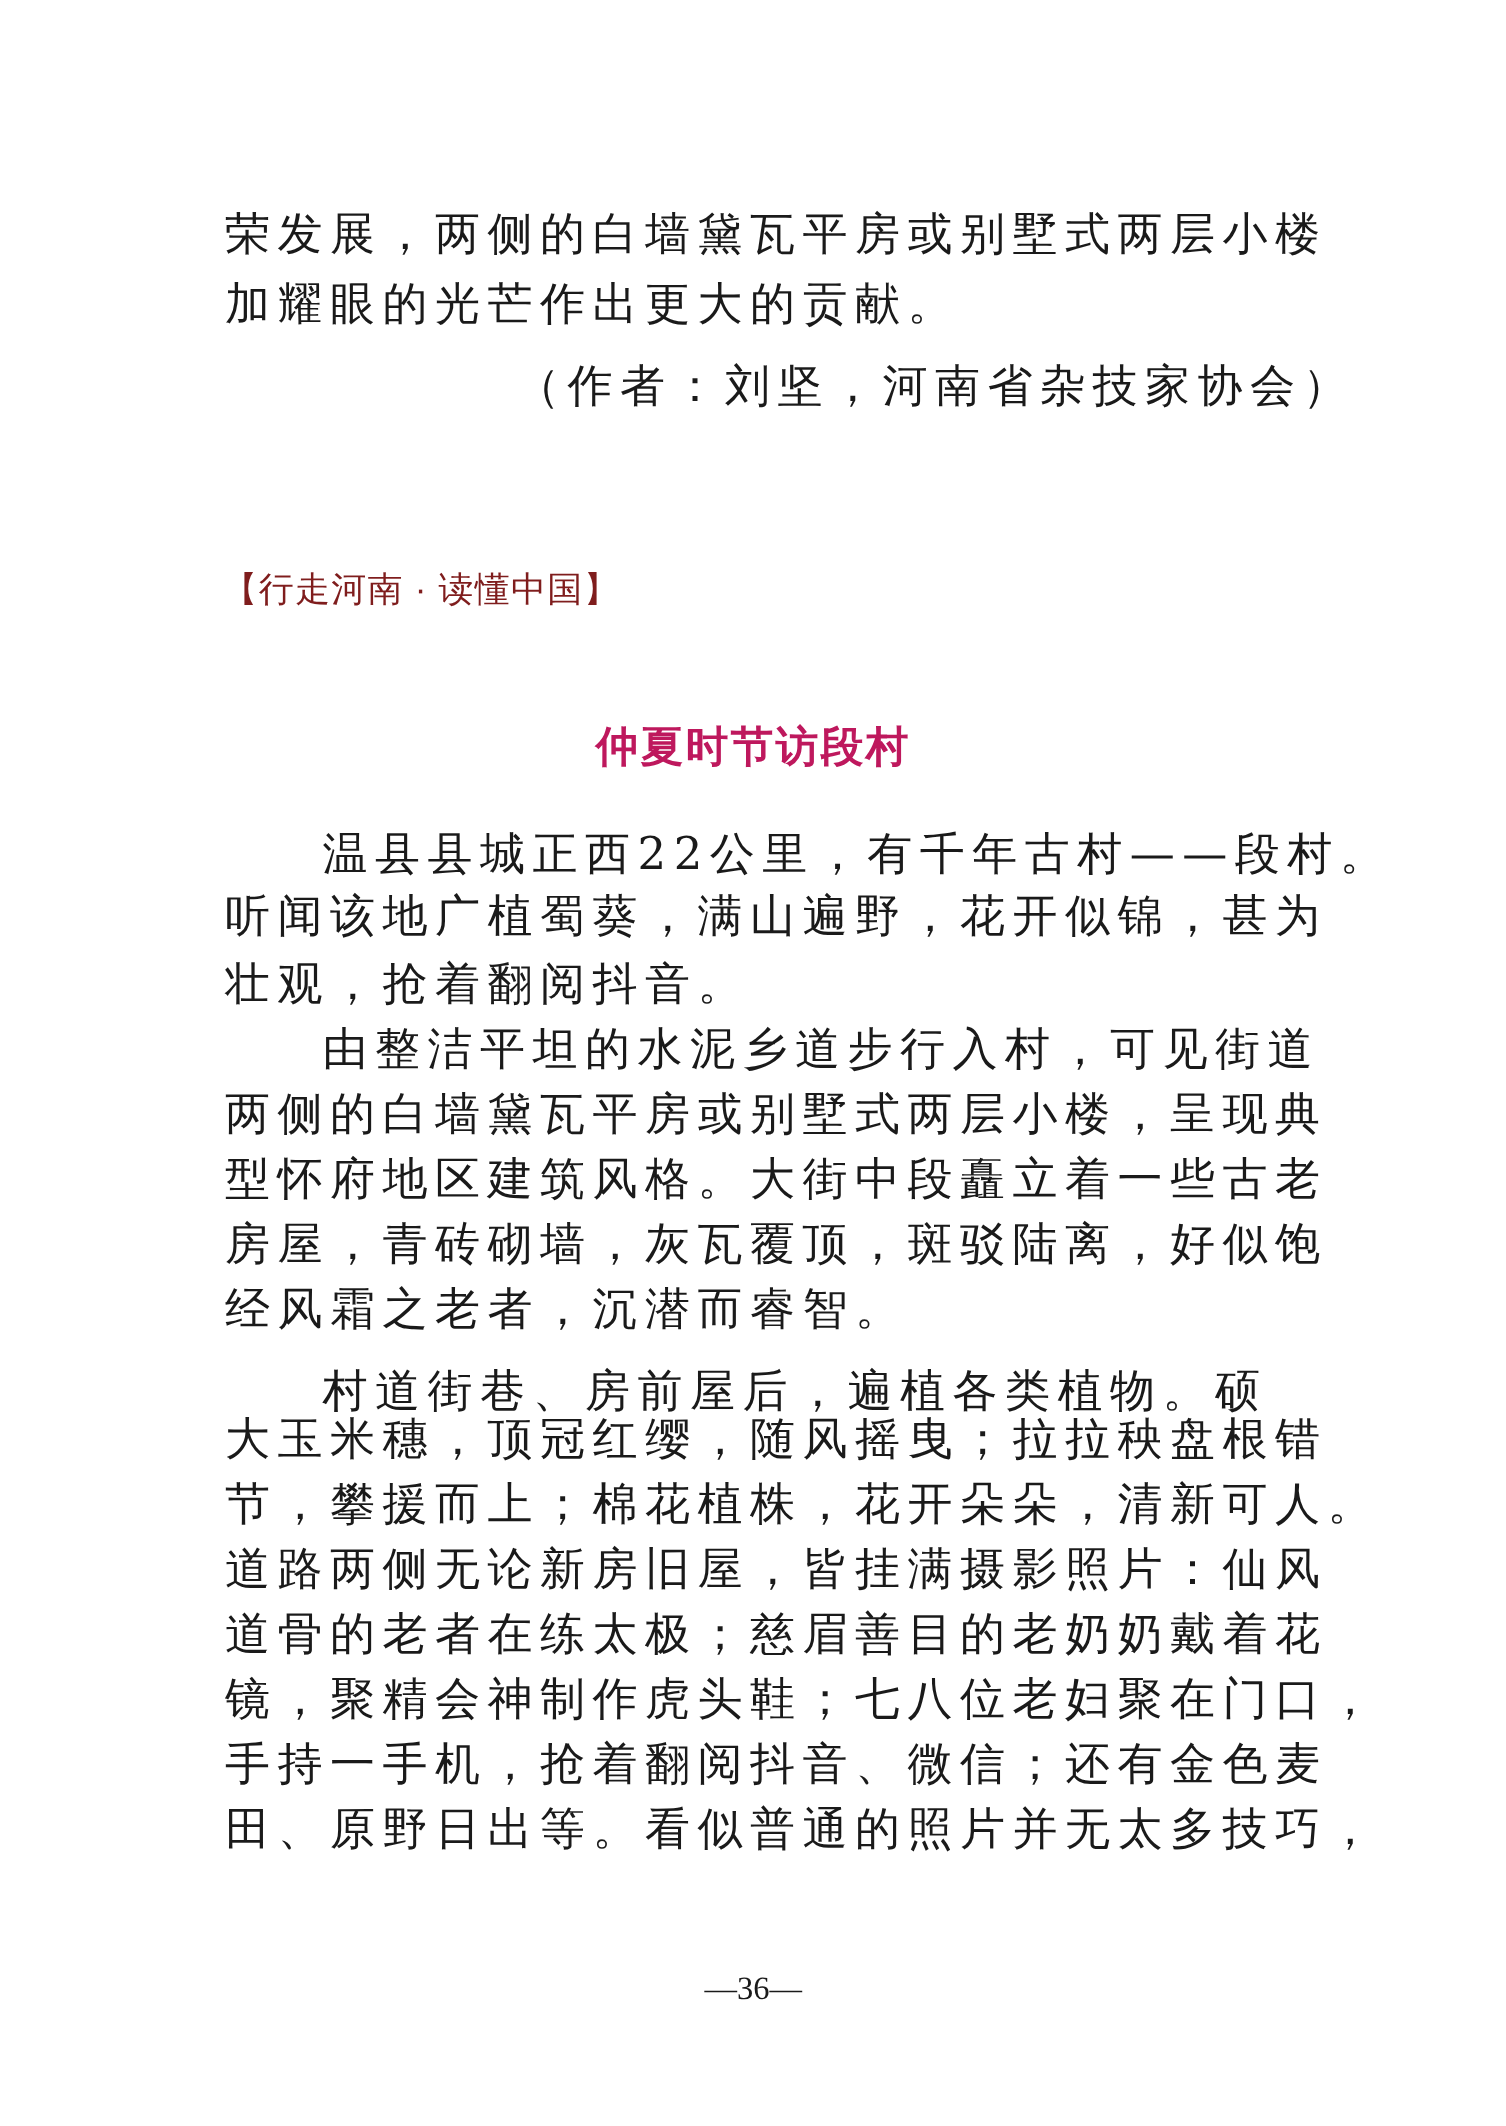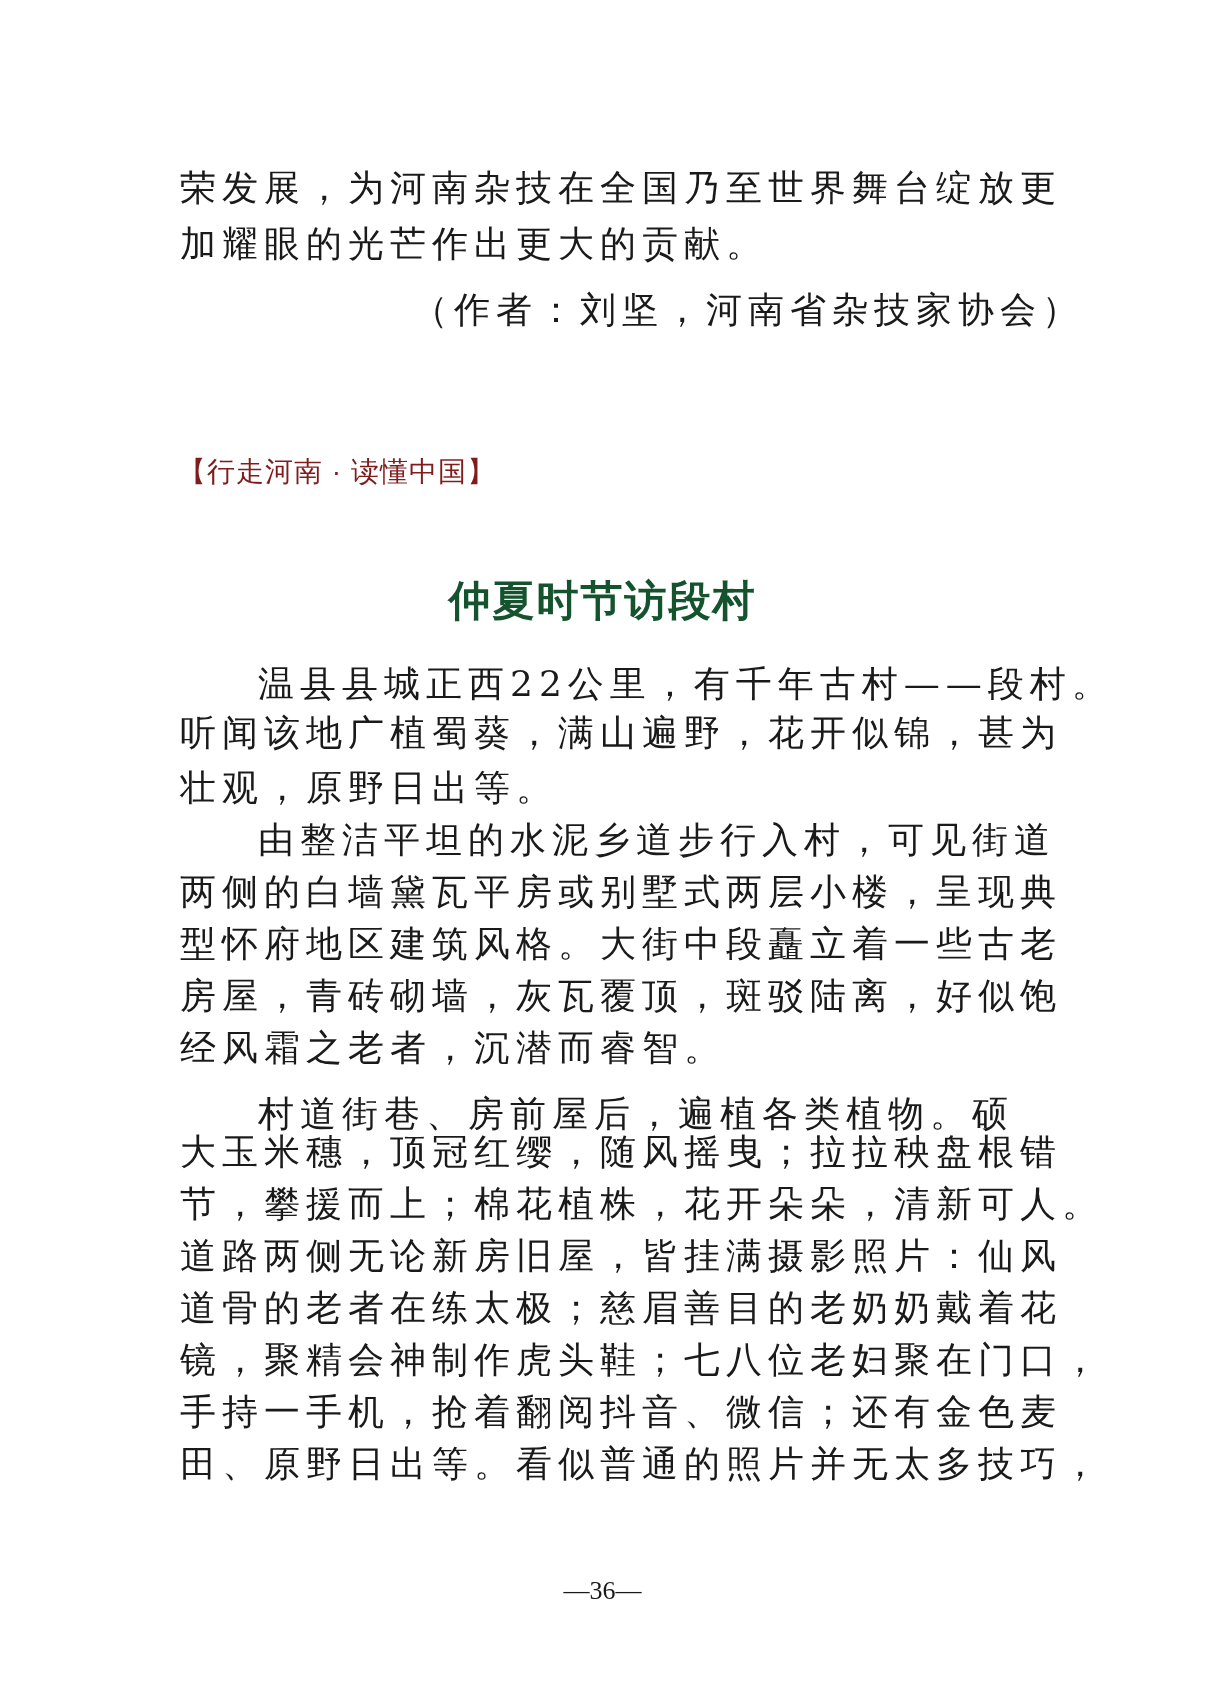--- a/index.html
+++ b/index.html
@@ -50,55 +50,55 @@
       letter-spacing: 1px;
       white-space: nowrap;
       color: #7f1d1d;
     }
     .article-title {
       position: absolute;
       left: 0;
       width: 1205px;
       top: 576px;
       text-align: center;
-      font-family: Liberation Sans, sans-serif;
+      font-family: Liberation Mono, monospace;
       font-weight: bold;
-      font-size: 42px;
+      font-size: 34px;
       line-height: 50px;
       letter-spacing: 2px;
-      color: #14532d;
+      color: #be185d;
     }
     .page-number {
       position: absolute;
       left: 0;
       width: 1205px;
       top: 1576px;
       text-align: center;
       font-family: "Liberation Serif", "DejaVu Serif", serif;
       font-size: 26px;
       line-height: 30px;
       color: #1a1a1a;
     }
   </style>
 </head>
 <body>
 
 <div class="page">
 
-  <div class="line" style="top:168px;">荣发展，为河南杂技在全国乃至世界舞台绽放更</div>
+  <div class="line" style="top:168px;">荣发展，两侧的白墙黛瓦平房或别墅式两层小楼</div>
   <div class="line" style="top:224px;">加耀眼的光芒作出更大的贡献。</div>
   <div class="attribution">（作者：刘坚，河南省杂技家协会）</div>
 
   <div class="column-tag">【行走河南 · 读懂中国】</div>
 
   <div class="article-title">仲夏时节访段村</div>
 
   <div class="line indent" style="top:664px;">温县县城正西22公里，有千年古村——段村。</div>
   <div class="line" style="top:716px;font-family:Liberation Mono, monospace;">听闻该地广植蜀葵，满山遍野，花开似锦，甚为</div>
-  <div class="line" style="top:768px;">壮观，原野日出等。</div>
+  <div class="line" style="top:768px;">壮观，抢着翻阅抖音。</div>
   <div class="line indent" style="top:820px;">由整洁平坦的水泥乡道步行入村，可见街道</div>
   <div class="line" style="top:872px;">两侧的白墙黛瓦平房或别墅式两层小楼，呈现典</div>
   <div class="line" style="top:924px;">型怀府地区建筑风格。大街中段矗立着一些古老</div>
   <div class="line" style="top:976px;">房屋，青砖砌墙，灰瓦覆顶，斑驳陆离，好似饱</div>
   <div class="line" style="top:1028px;">经风霜之老者，沉潜而睿智。</div>
   <div class="line indent" style="top:1065px;margin-top:29px;">村道街巷、房前屋后，遍植各类植物。硕</div>
   <div class="line" style="top:1132px;">大玉米穗，顶冠红缨，随风摇曳；拉拉秧盘根错</div>
   <div class="line" style="top:1184px;">节，攀援而上；棉花植株，花开朵朵，清新可人。</div>
   <div class="line" style="top:1236px;">道路两侧无论新房旧屋，皆挂满摄影照片：仙风</div>
   <div class="line" style="top:1288px;">道骨的老者在练太极；慈眉善目的老奶奶戴着花</div>

